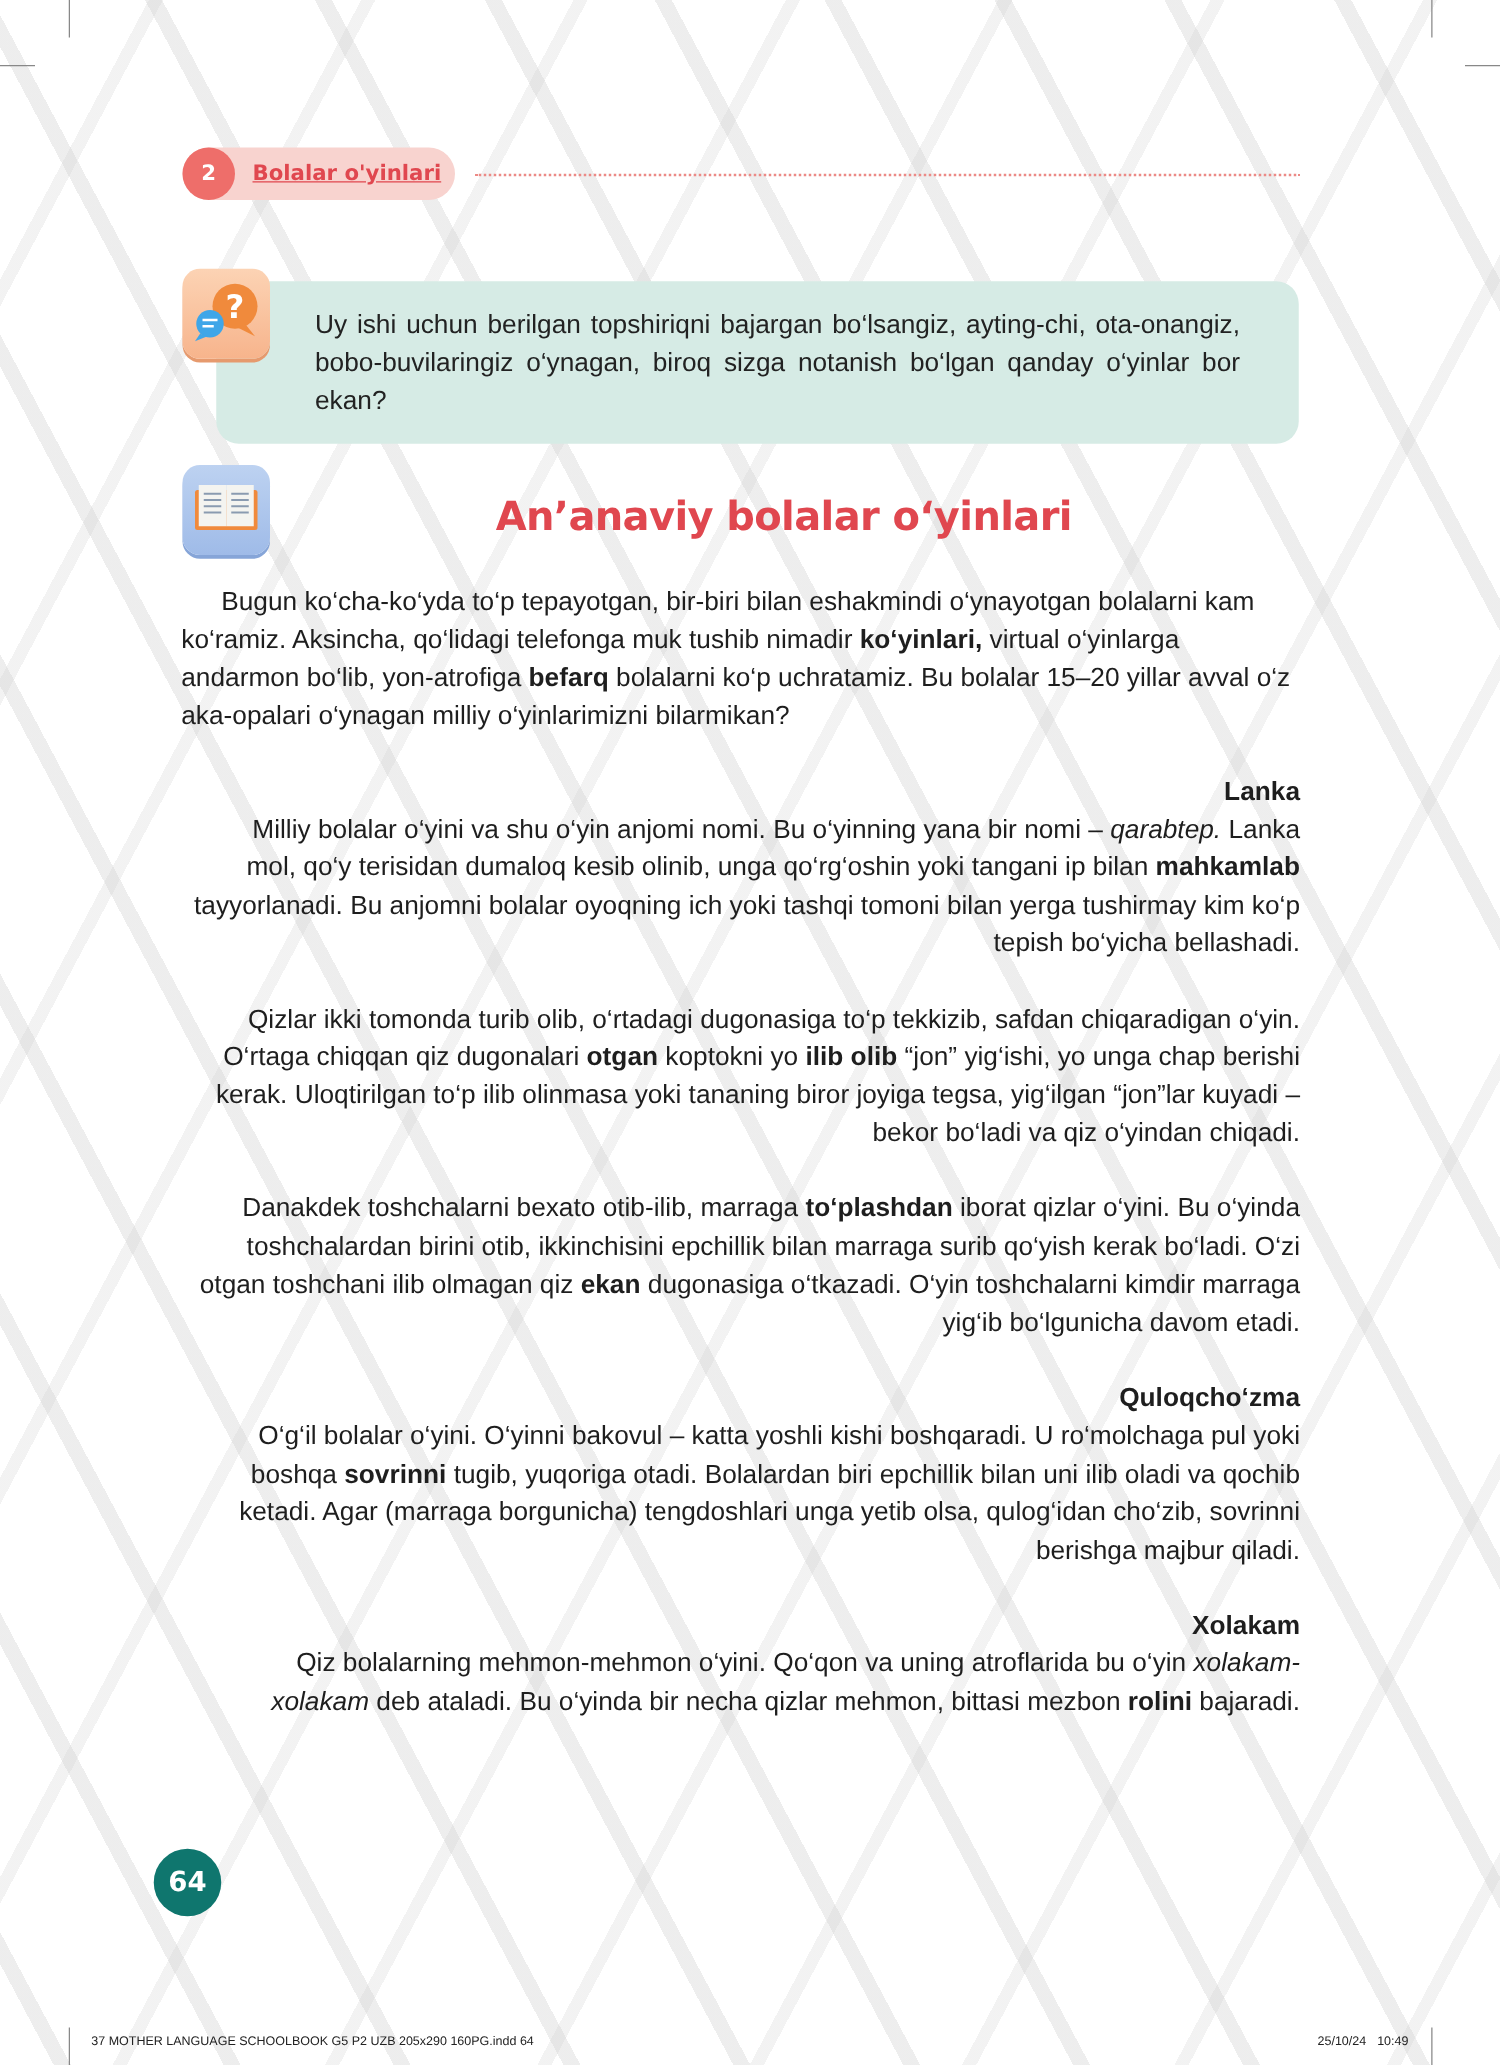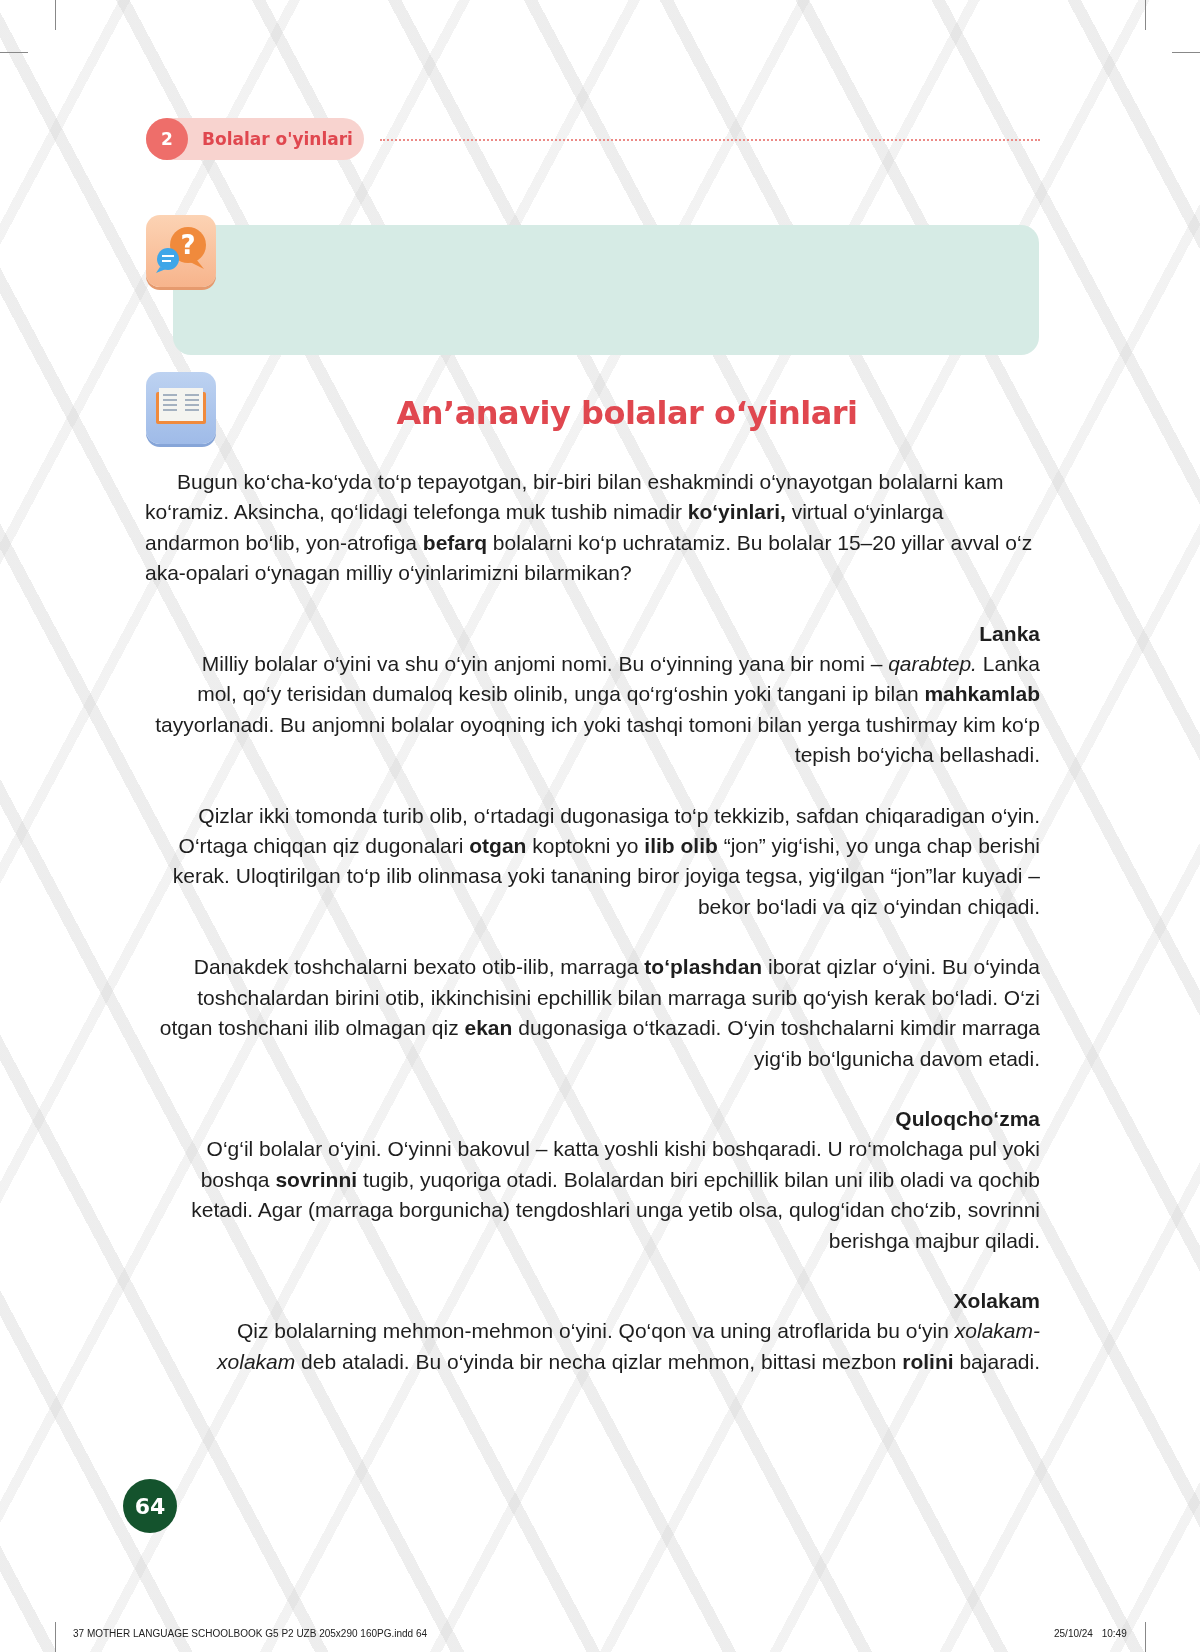--- a/index.html
+++ b/index.html
@@ -26,20 +26,21 @@
     }
     .chapter-num {
       width: 42px; height: 42px; border-radius: 50%;
       background: #ee6e6a; color: #fff; font-weight: bold; font-size: 17px;
       display: flex; align-items: center; justify-content: center;
       font-family: "DejaVu Sans", sans-serif;
     }
     .chapter-title {
       margin-left: 14px; color: #e0474f; font-weight: bold; font-size: 17px;
       font-family: "DejaVu Sans", sans-serif;
+      text-decoration: underline;
     }
     .dotted-rule {
       position: absolute; left: 380px; top: 139px; width: 660px; height: 0;
       border-top: 2px dotted #ec8a86;
     }
 
     
     .question-box {
       position: absolute; left: 173px; top: 225px; width: 866px; height: 130px;
       background: #d6ebe5; border-radius: 18px;
@@ -65,21 +66,21 @@
       font-size: 21px; line-height: 30.4px; color: #1e1e1e;
     }
     .body-text p { margin: 0; text-indent: 32px; }
     .game-heading {
       font-weight: bold; margin: 0; padding-left: 32px;
     }
     .game-block { margin-top: 30px; text-align: right; }
 
     .page-number {
       position: absolute; left: 123px; top: 1479px; width: 54px; height: 54px; border-radius: 50%;
-      background: #14532d; color: #fff; font-weight: bold; font-size: 22px;
+      background: #0f766e; color: #fff; font-weight: bold; font-size: 22px;
       display: flex; align-items: center; justify-content: center;
       font-family: "DejaVu Sans", sans-serif;
     }
     .footer-left {
       position: absolute; left: 73px; top: 1628px; font-size: 10px; color: #222;
       font-family: "Liberation Sans", sans-serif;
     }
     .footer-right {
       position: absolute; left: 1054px; top: 1628px; font-size: 10px; color: #222;
       font-family: "Liberation Sans", sans-serif; word-spacing: 6px;
@@ -110,20 +111,21 @@
     <svg width="70" height="72" viewBox="0 0 70 72">
       <circle cx="42" cy="30" r="18" fill="#f08a3c"></circle>
       <path d="M50 44 L58 54 L44 47 Z" fill="#f08a3c"></path>
       <text x="42" y="39" text-anchor="middle" font-size="26" font-weight="bold" fill="#fff" font-family="DejaVu Sans, sans-serif">?</text>
       <circle cx="22" cy="44" r="11" fill="#3fa6e8"></circle>
       <path d="M14 52 L10 58 L20 54 Z" fill="#3fa6e8"></path>
       <rect x="16" y="40" width="12" height="2" fill="#fff"></rect>
       <rect x="16" y="45" width="9" height="2" fill="#fff"></rect>
     </svg>
   </div>
+  <div class="question-text">Uy ishi uchun berilgan topshiriqni bajargan bo‘lsangiz, ayting-chi, ota-onangiz, bobo-buvilaringiz o‘ynagan, biroq sizga notanish bo‘lgan qanday o‘yinlar bor ekan?</div>
 
   <div class="icon-tile book-icon">
     <svg width="70" height="72" viewBox="0 0 70 72">
       <rect x="10" y="20" width="50" height="32" fill="#f08a3c" rx="2"></rect>
       <rect x="13" y="16" width="22" height="33" fill="#f4f4f0"></rect>
       <rect x="35" y="16" width="22" height="33" fill="#f4f4f0"></rect>
       <g stroke="#8a9bb0" stroke-width="1.5">
         <line x1="17" y1="23" x2="31" y2="23"></line>
           <line x1="17" y1="28" x2="31" y2="28"></line>
         <line x1="17" y1="33" x2="31" y2="33"></line>

